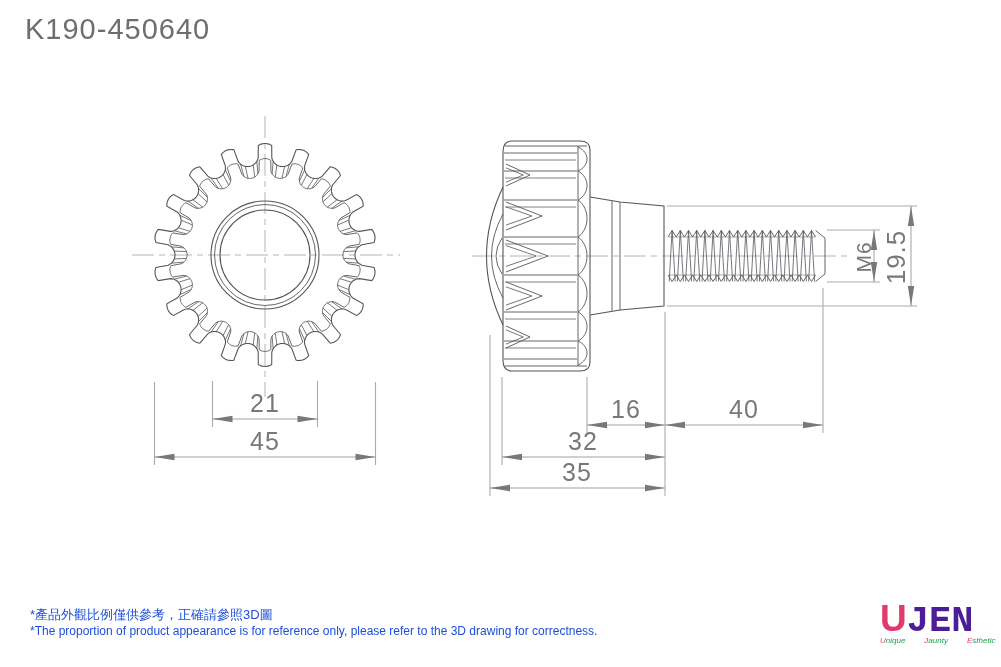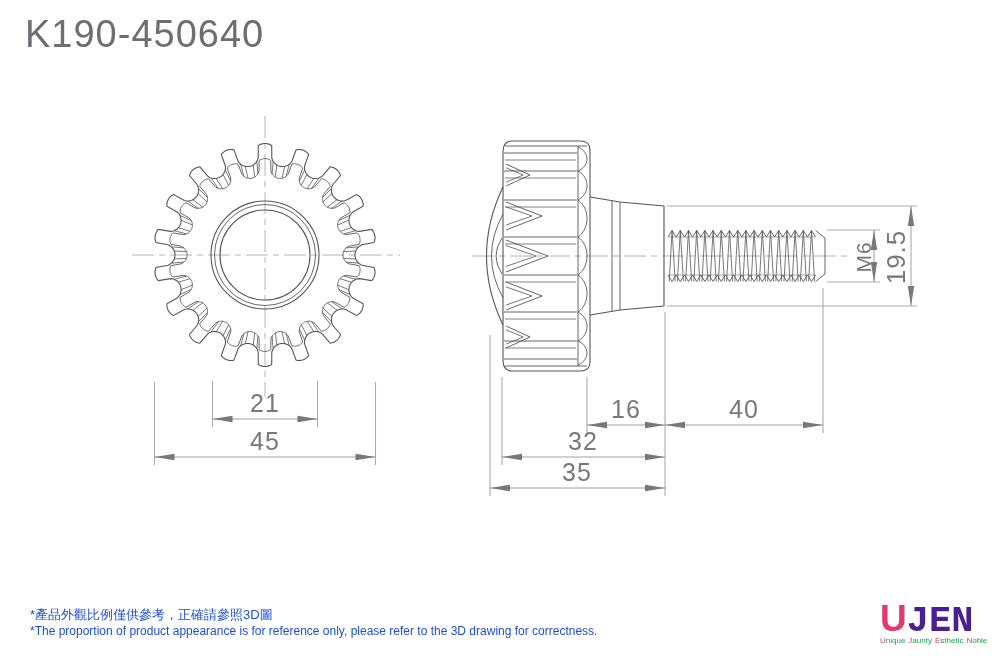--- a/index.html
+++ b/index.html
@@ -1,30 +1,30 @@
 <!DOCTYPE html>
 <html><head>
 <meta charset="utf-8">
 <style>
   html,body{margin:0;padding:0;background:#fff;}
   body{width:1001px;height:667px;position:relative;overflow:hidden;
        font-family:"Liberation Sans", sans-serif;}
-  #title{position:absolute;left:25px;top:13px;font-size:38px;font-weight:400;
+  #title{position:absolute;left:25px;top:13px;font-size:29px;font-weight:400;
          color:#6d6e71;letter-spacing:1px;}
   svg{position:absolute;left:0;top:0;}
   .dim-num{font-family:"Liberation Sans",sans-serif;fill:#77787b;letter-spacing:1px;}
   #footer{position:absolute;left:30px;top:606px;color:#1d4ed8;}
   #footer .zh{font-size:13px;line-height:17px;}
   #footer .en{font-size:12px;line-height:16px;}
   #brand{position:absolute;left:880px;top:601px;width:115px;}
   #brand .word{font-size:37px;font-weight:700;line-height:36px;letter-spacing:0px;}
   #brand .word .u{color:#e23a6d;}
   #brand .word .jen{color:#4c1d95;font-family:Liberation Mono, monospace;}
   #brand .tagline{font-size:8px;white-space:nowrap;margin-top:-3px;color:#1ea24b;}
-  .tg-word{margin-right:3px;}
+  .tg-word{margin-right:19px;font-style:italic;}
   .tg-first{color:#e23a6d;}
   .tg-rest{color:#1ea24b;}
 </style>
 </head>
 <body>
 
 <div id="title">K190-450640</div>
 
 <svg id="drawing" width="1001" height="667" viewBox="0 0 1001 667">
 

